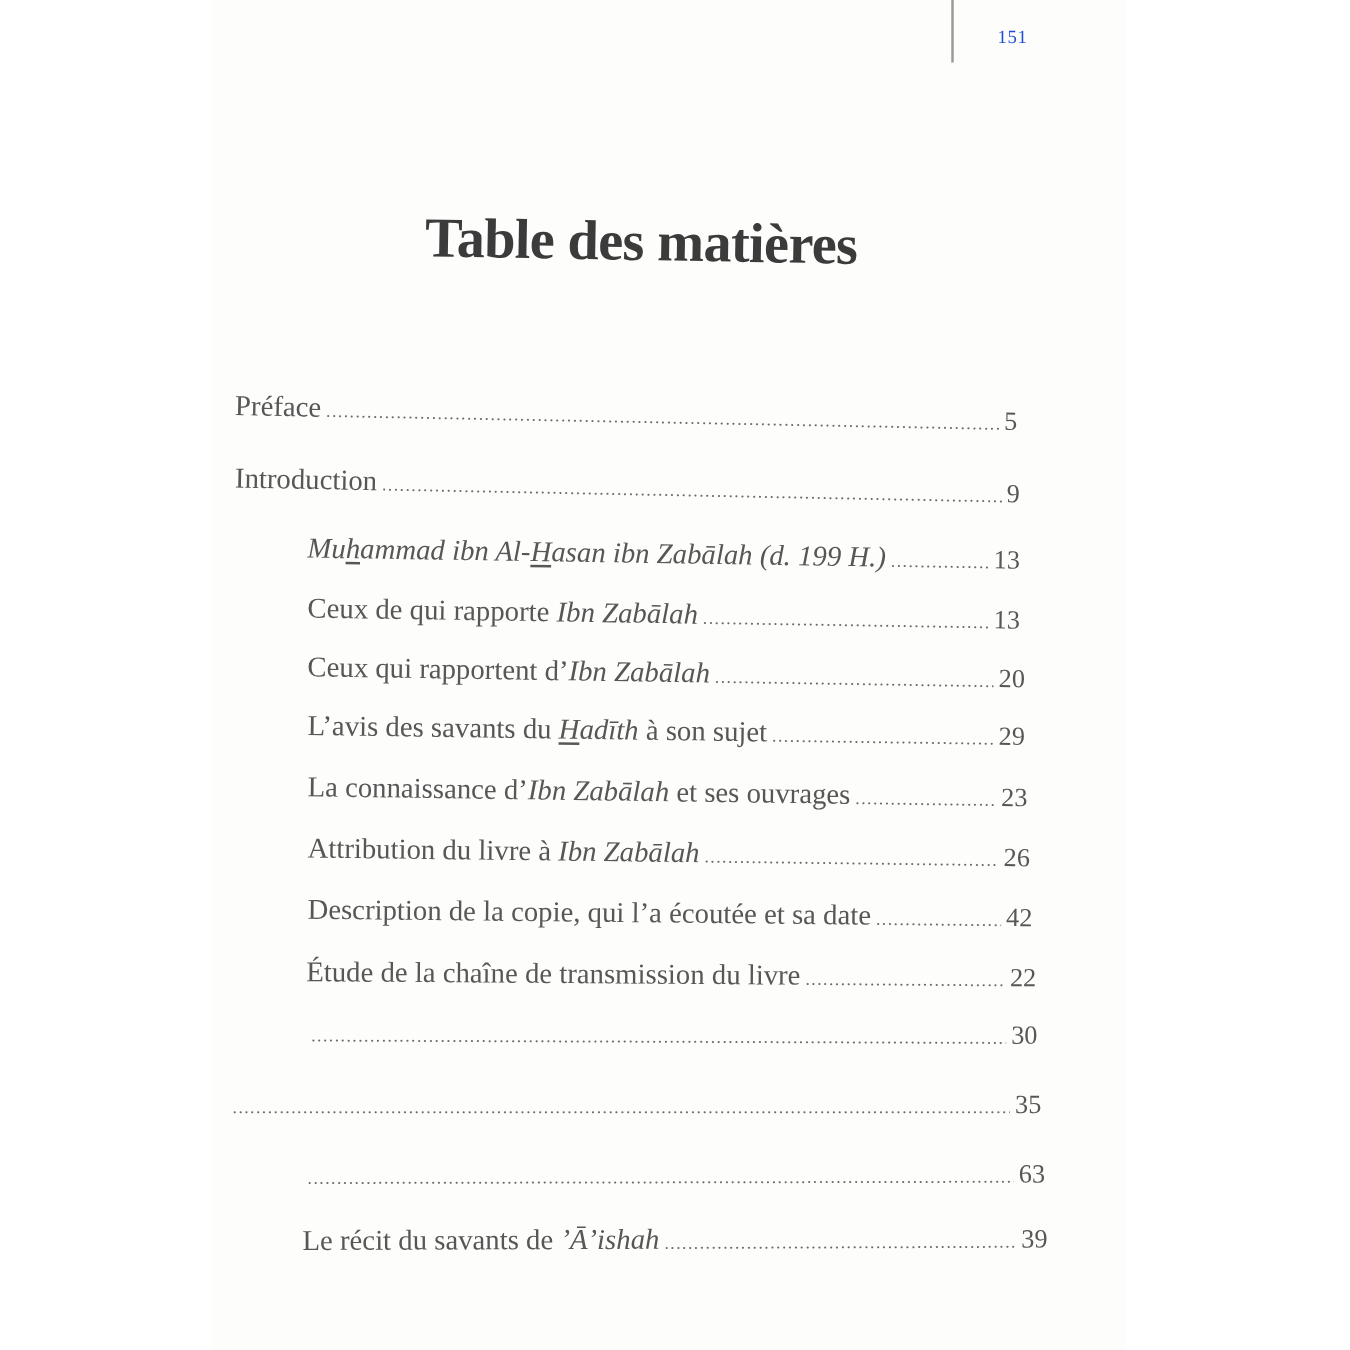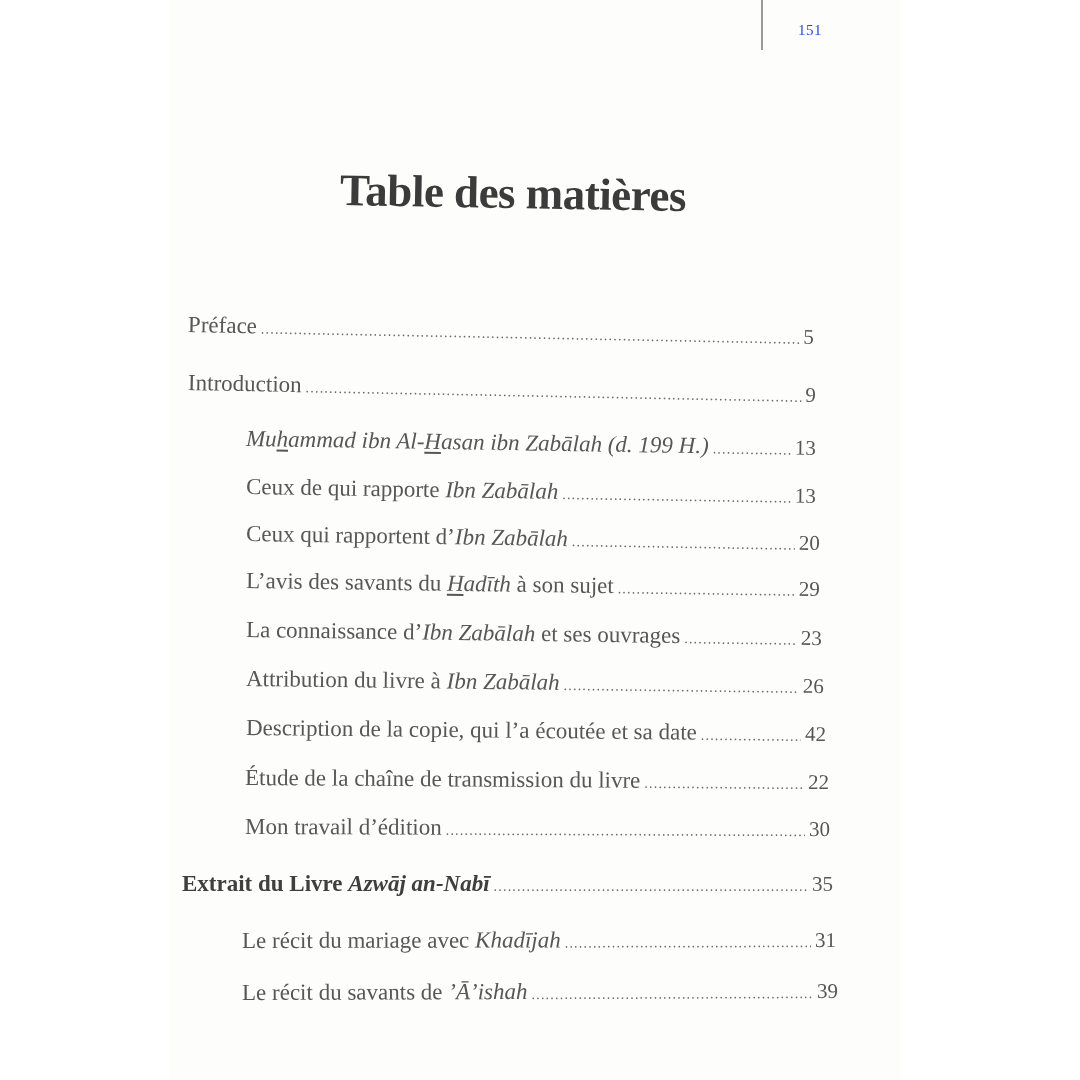--- a/index.html
+++ b/index.html
@@ -140,34 +140,31 @@
   <span class="page-num">42</span>
 </div>
 
 <div class="toc-entry" style="left:245px; top:765px; width:584px; transform:rotate(0.4deg); transform-origin:left center;">
   <span class="label">Étude de la chaîne de transmission du livre</span>
   <span class="leader"></span>
   <span class="page-num">22</span>
 </div>
 
 <div class="toc-entry" style="left:245px; top:814px; width:585px; transform:rotate(0.2deg); transform-origin:left center;">
-  <span class="label">Mon travail d’édition</span>
   <span class="leader"></span>
   <span class="page-num">30</span>
 </div>
 
 <div class="toc-entry bold" style="left:182px; top:871px; width:651px;">
-  <span class="label"><span>Extrait du Livre </span><i>Azwāj an-Nabī</i></span>
   <span class="leader"></span>
   <span class="page-num">35</span>
 </div>
 
 <div class="toc-entry" style="left:242px; top:928px; width:594px; transform:rotate(-0.1deg); transform-origin:left center;">
-  <span class="label"><span>Le récit du mariage avec </span><i>Khadījah</i></span>
   <span class="leader"></span>
-  <span class="page-num">31</span>
+  <span class="page-num">63</span>
 </div>
 
 <div class="toc-entry" style="left:242px; top:980px; width:596px; transform:rotate(-0.2deg); transform-origin:left center;">
   <span class="label"><span>Le récit du savants de </span><i>’Ā’ishah</i></span>
   <span class="leader"></span>
   <span class="page-num">39</span>
 </div>
 
 </body></html>

